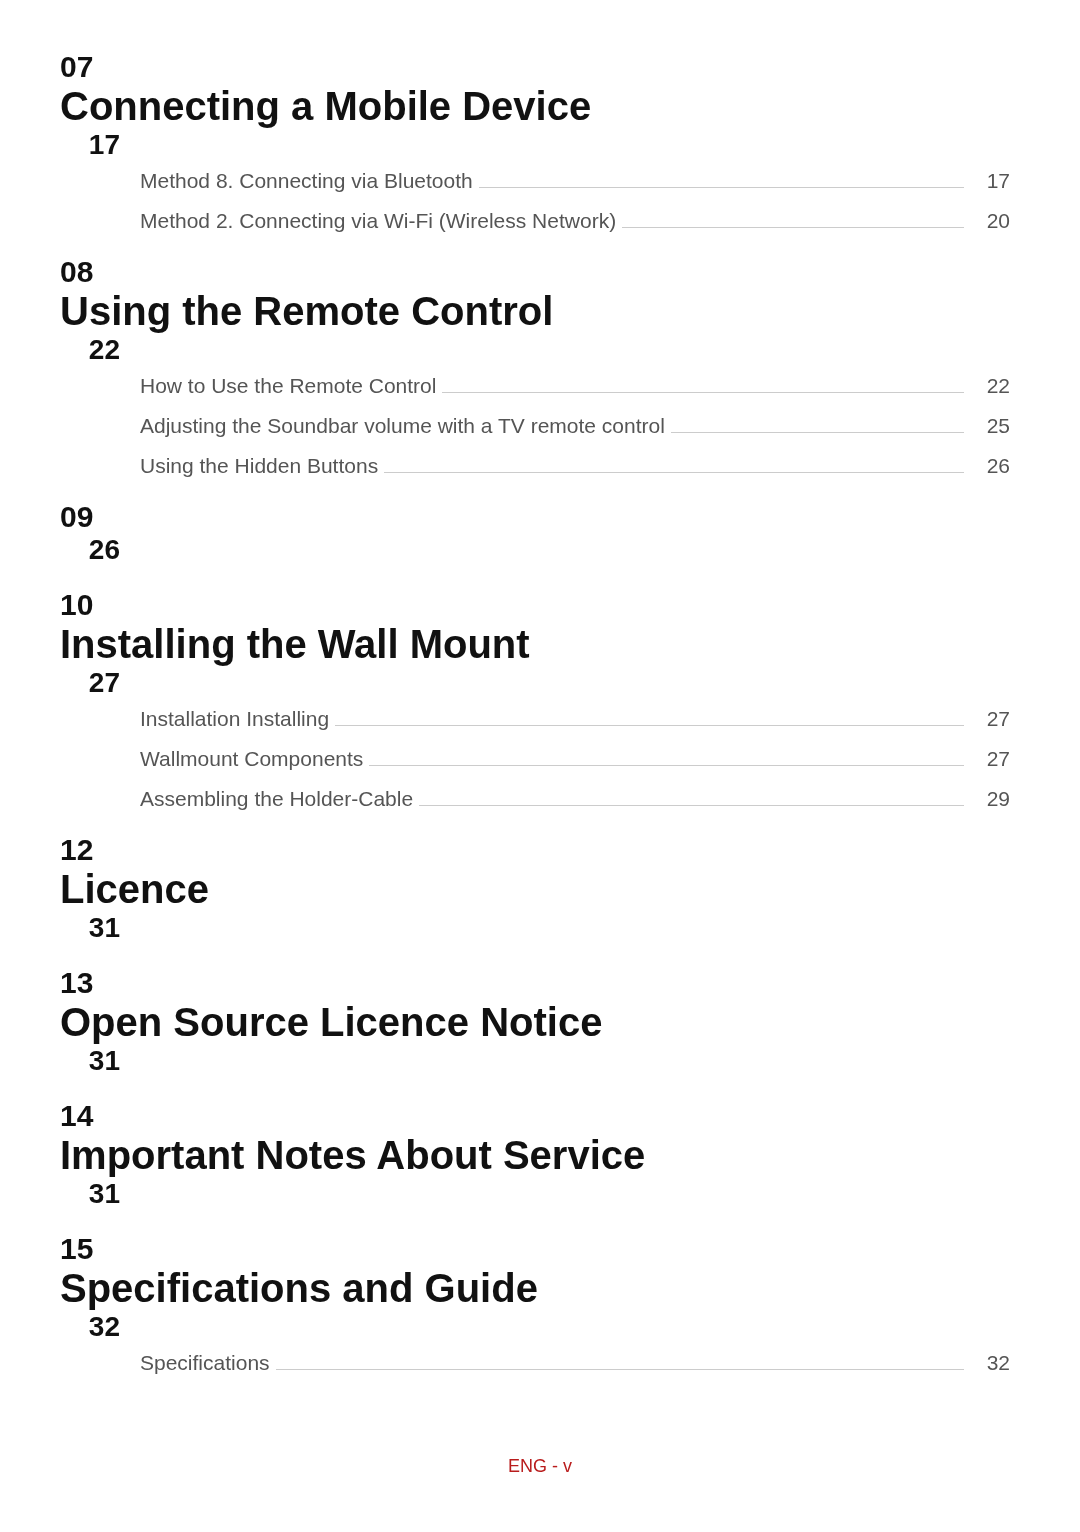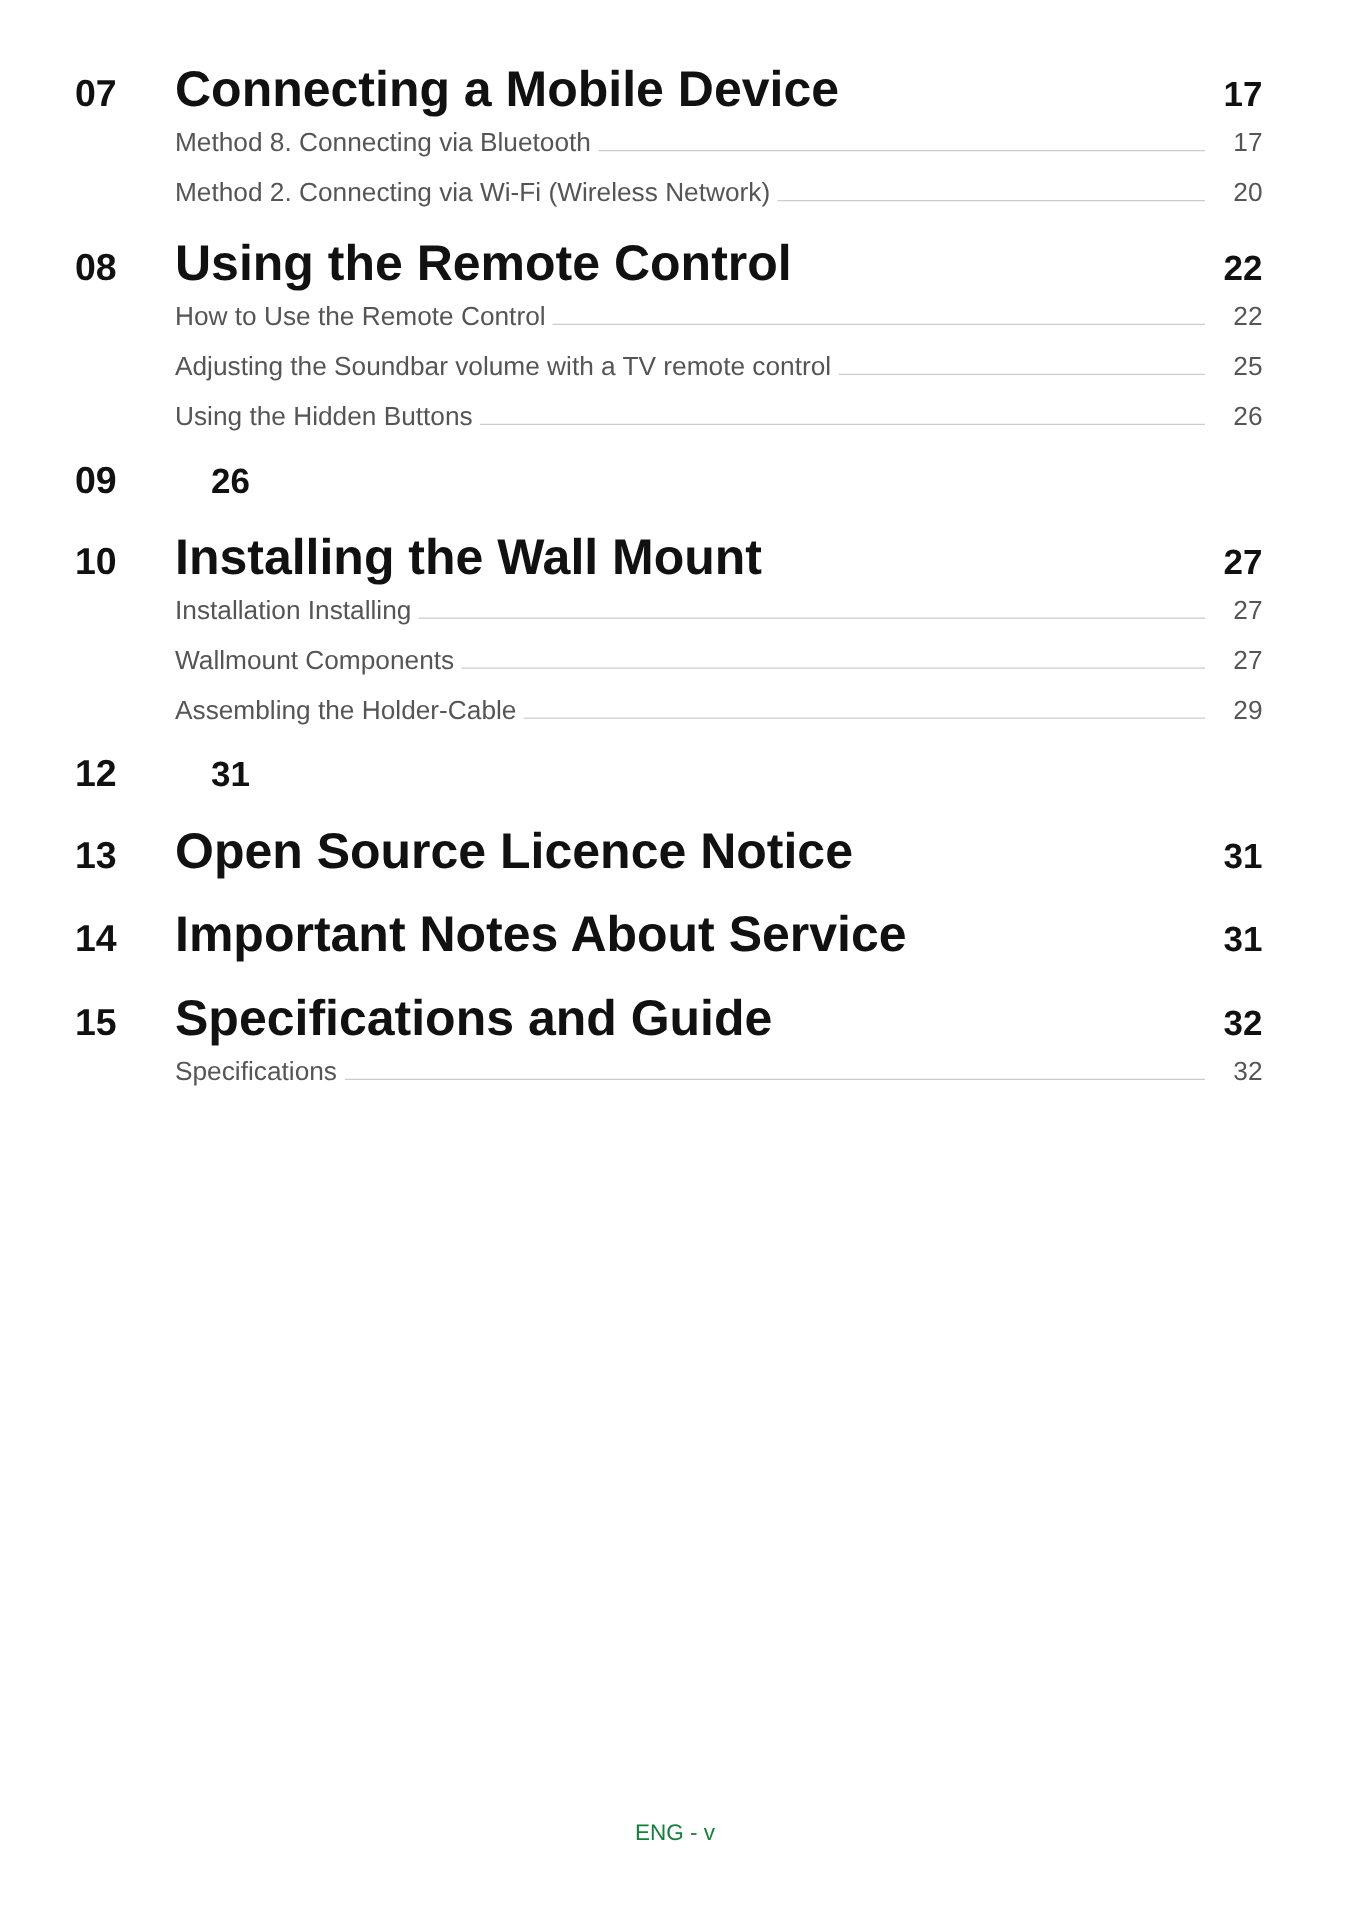--- a/index.html
+++ b/index.html
@@ -12,20 +12,21 @@
       height: 1532px;
       font-family: Arial, Helvetica, sans-serif;
       background: #ffffff;
       padding: 50px 70px 40px 60px;
       position: relative;
     }
     .toc-section {
       display: flex;
       align-items: baseline;
       margin-bottom: 8px;
+      flex-direction: column;
     }
     .section-num {
       width: 80px;
       flex-shrink: 0;
       font-size: 30px;
       font-weight: 700;
       color: #111;
       text-align: left;
     }
     .section-title {
@@ -69,21 +70,21 @@
     .section-block {
       margin-bottom: 22px;
     }
     .footer {
       position: absolute;
       bottom: 55px;
       left: 0;
       right: 0;
       text-align: center;
       font-size: 18px;
-      color: #15803d;
+      color: #b91c1c;
     }
   </style>
 </head>
 <body>
 
 <div id="toc-root">
     <div class="section-block">
       <div class="toc-section">
         <div class="section-num">07</div>
         <div class="section-title">Connecting a Mobile Device</div>
@@ -146,20 +147,21 @@
       </div>
       <div class="toc-subitem">
         <div class="subitem-title">Assembling the Holder-Cable</div>
         <div class="subitem-leader"></div>
         <div class="subitem-page">29</div>
       </div>
     </div>
     <div class="section-block">
       <div class="toc-section">
         <div class="section-num">12</div>
+        <div class="section-title">Licence</div>
         <div class="section-page">31</div>
       </div>
     </div>
     <div class="section-block">
       <div class="toc-section">
         <div class="section-num">13</div>
         <div class="section-title">Open Source Licence Notice</div>
         <div class="section-page">31</div>
       </div>
     </div>

